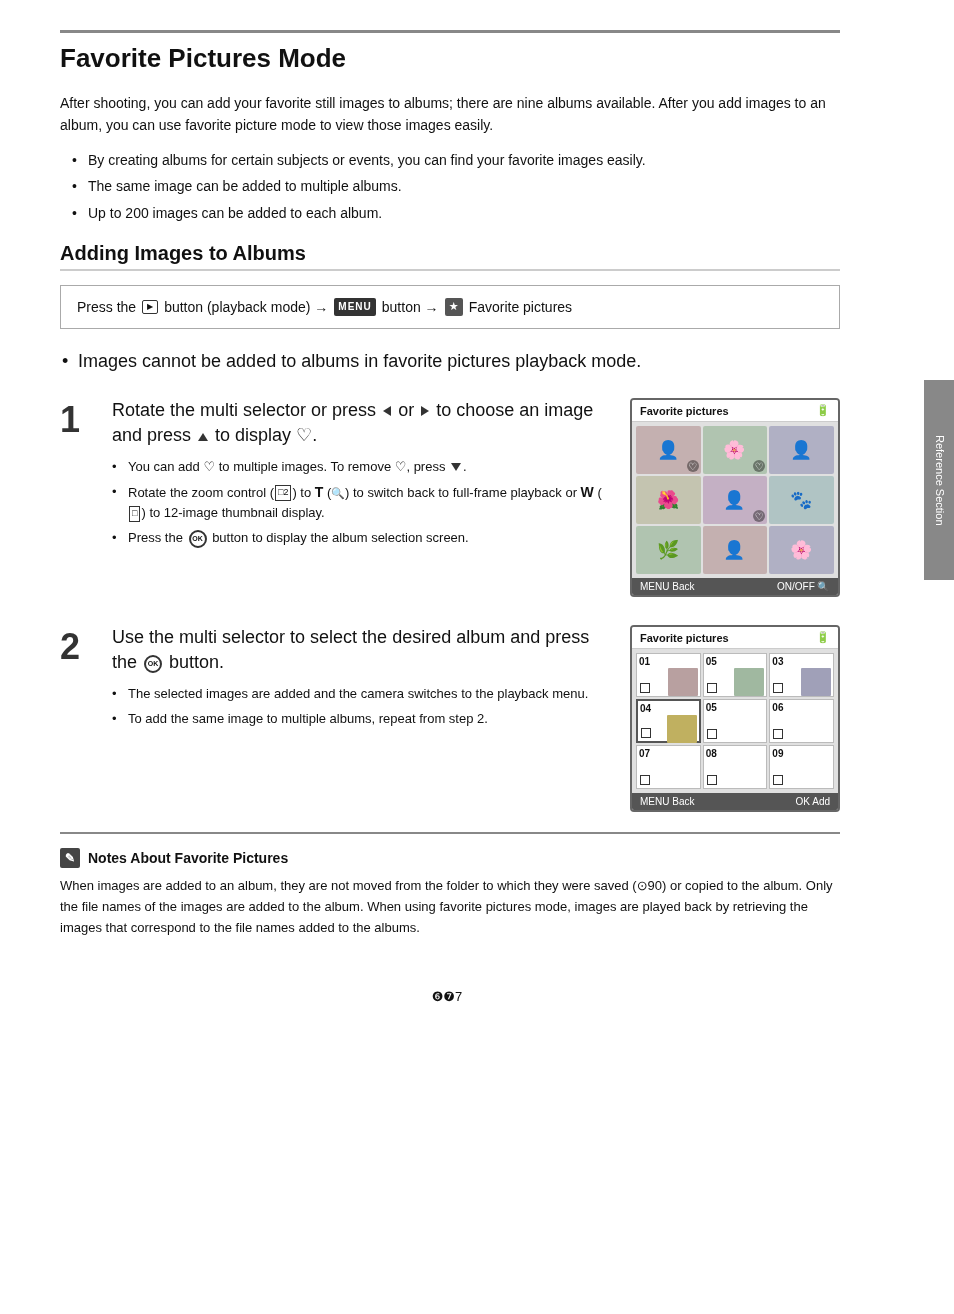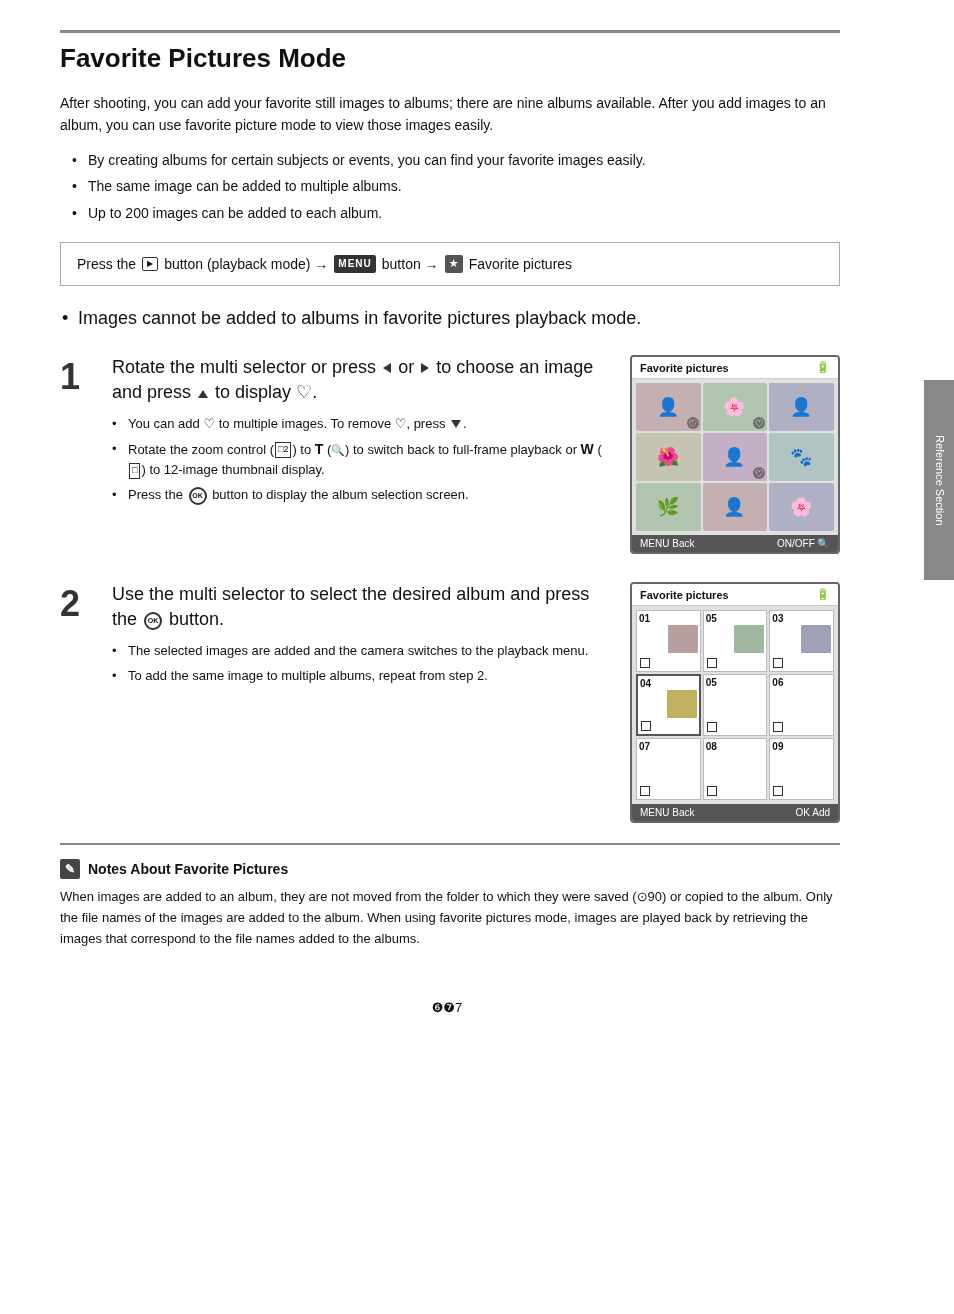--- a/index.html
+++ b/index.html
@@ -361,21 +361,21 @@
       display: grid;
       grid-template-columns: repeat(3, 1fr);
       gap: 2px;
       padding: 4px;
       background: #e0e0e0;
     }
 
     .camera-screen2 .album-cell {
       background: #fff;
       border: 1px solid #bbb;
-      height: 62px;
+      height: 44px;
       position: relative;
       font-size: 10px;
       font-weight: bold;
       padding: 2px;
     }
 
     .camera-screen2 .album-cell .num {
       font-size: 10px;
       font-weight: bold;
     }
@@ -491,20 +491,21 @@
   <h1 class="page-title">Favorite Pictures Mode</h1>
 
   <p class="intro-text">After shooting, you can add your favorite still images to albums; there are nine albums available. After you add images to an album, you can use favorite picture mode to view those images easily.</p>
 
   <ul class="bullet-list">
     <li>By creating albums for certain subjects or events, you can find your favorite images easily.</li>
     <li>The same image can be added to multiple albums.</li>
     <li>Up to 200 images can be added to each album.</li>
   </ul>
 
+  <h2 class="section-heading">Adding Images to Albums</h2>
 
   <div class="instruction-box">
     <span>Press the</span>
     <span class="icon-playback"></span>
     <span>button (playback mode) →</span>
     <span class="icon-menu">MENU</span>
     <span>button →</span>
     <span class="icon-star"></span>
     <span>Favorite pictures</span>
   </div>

